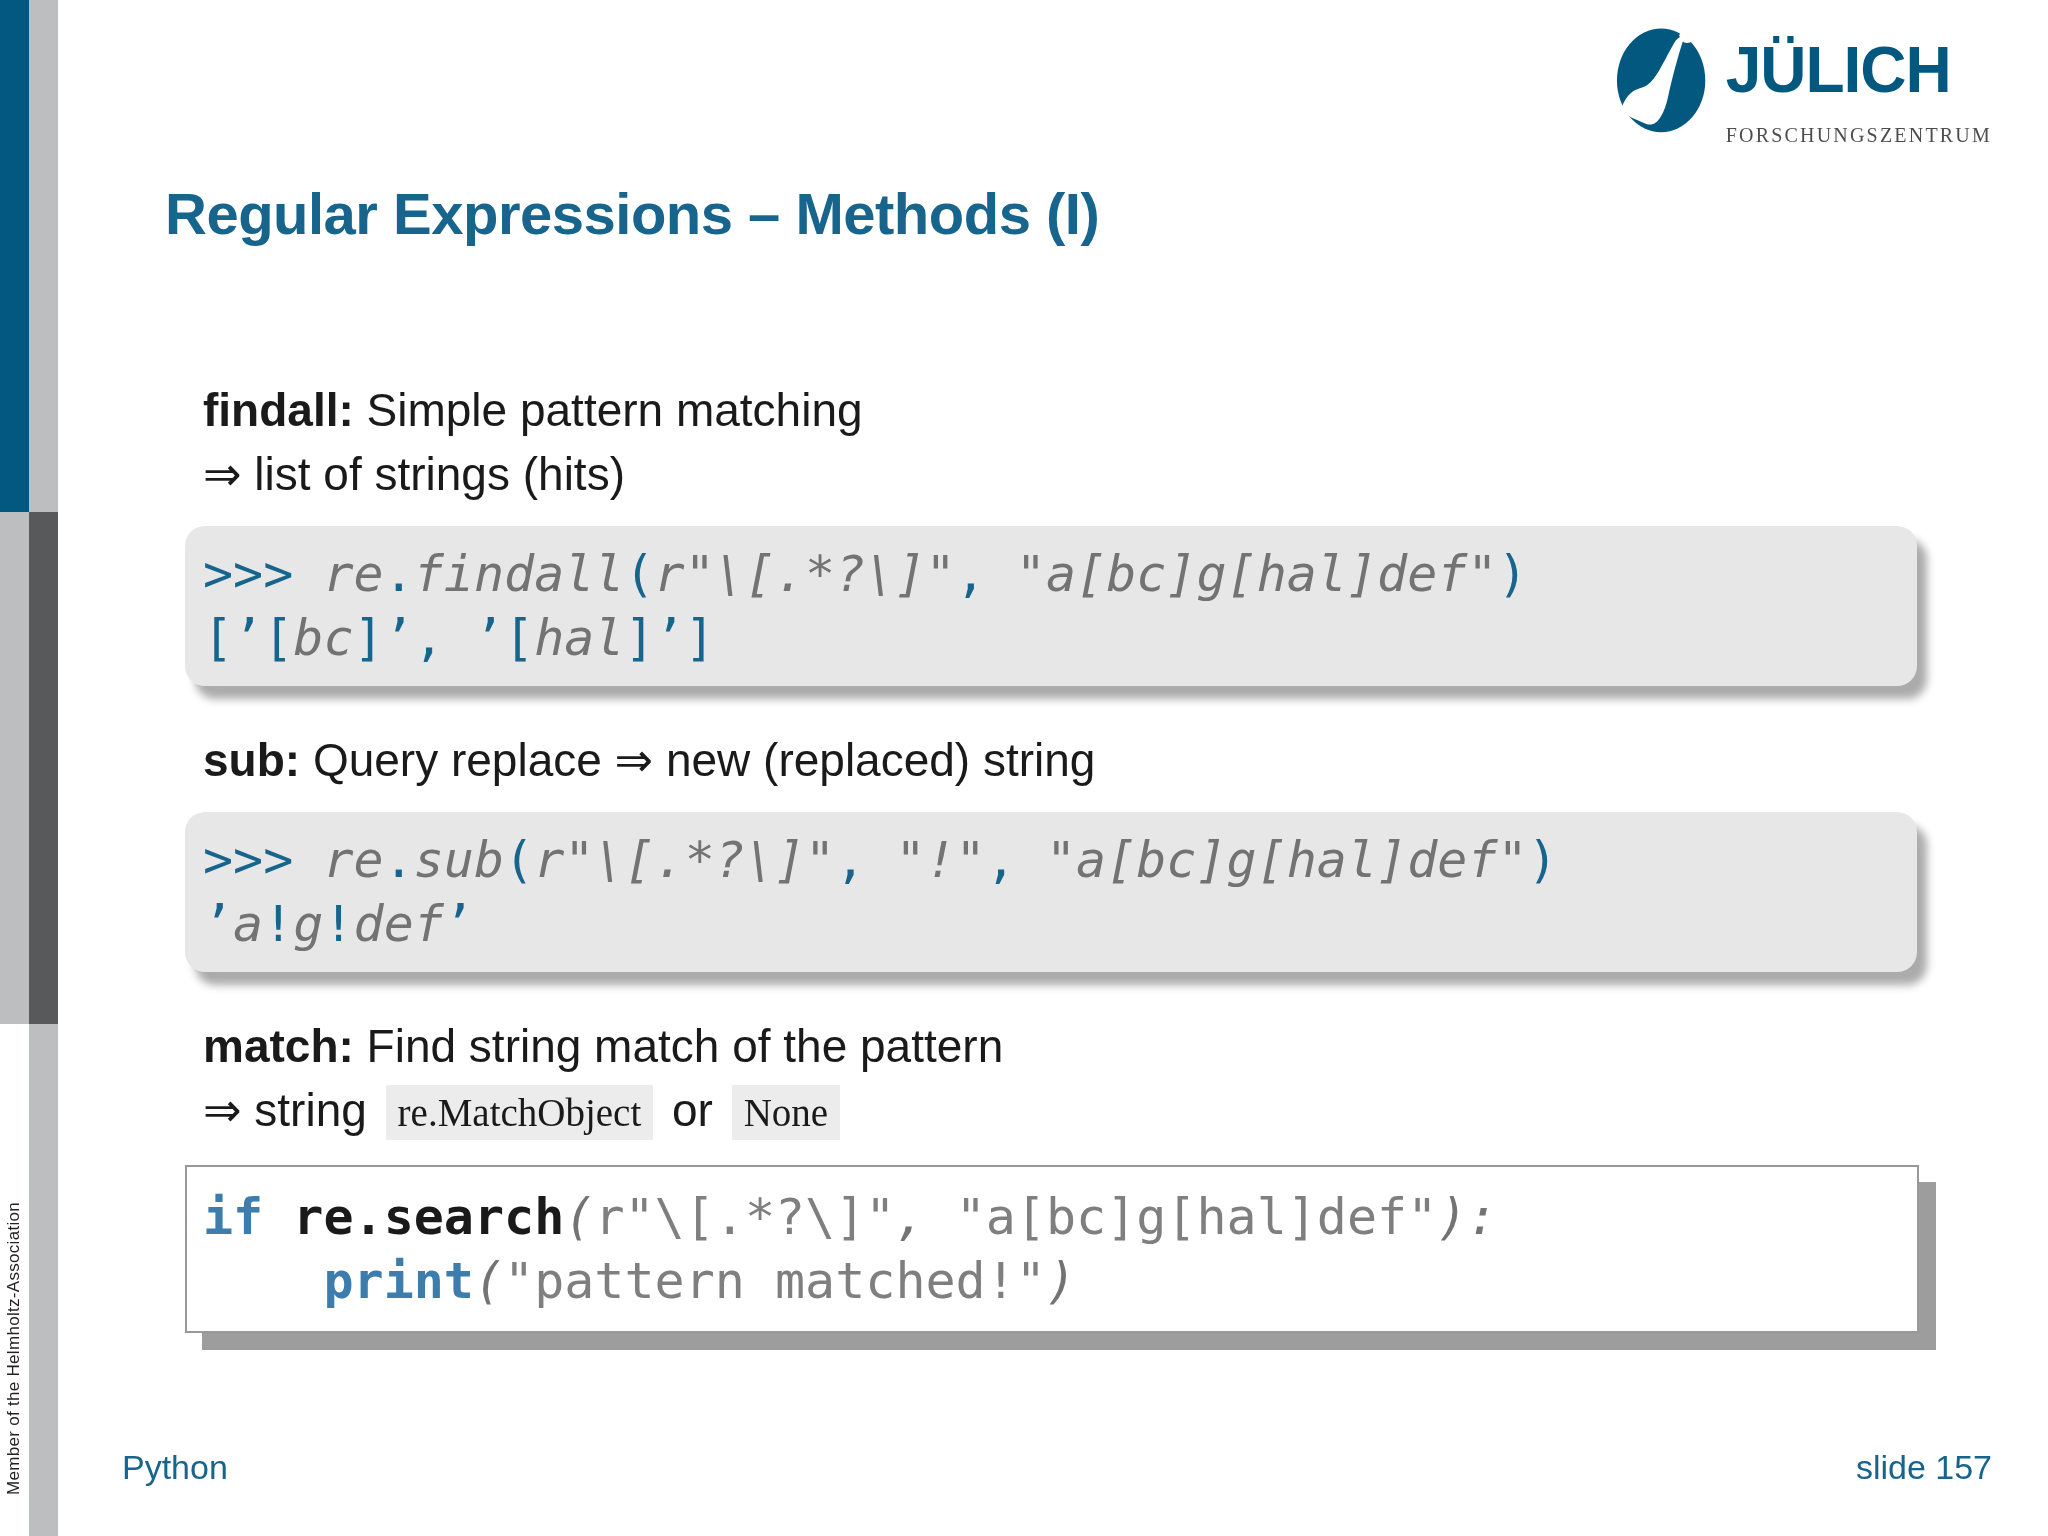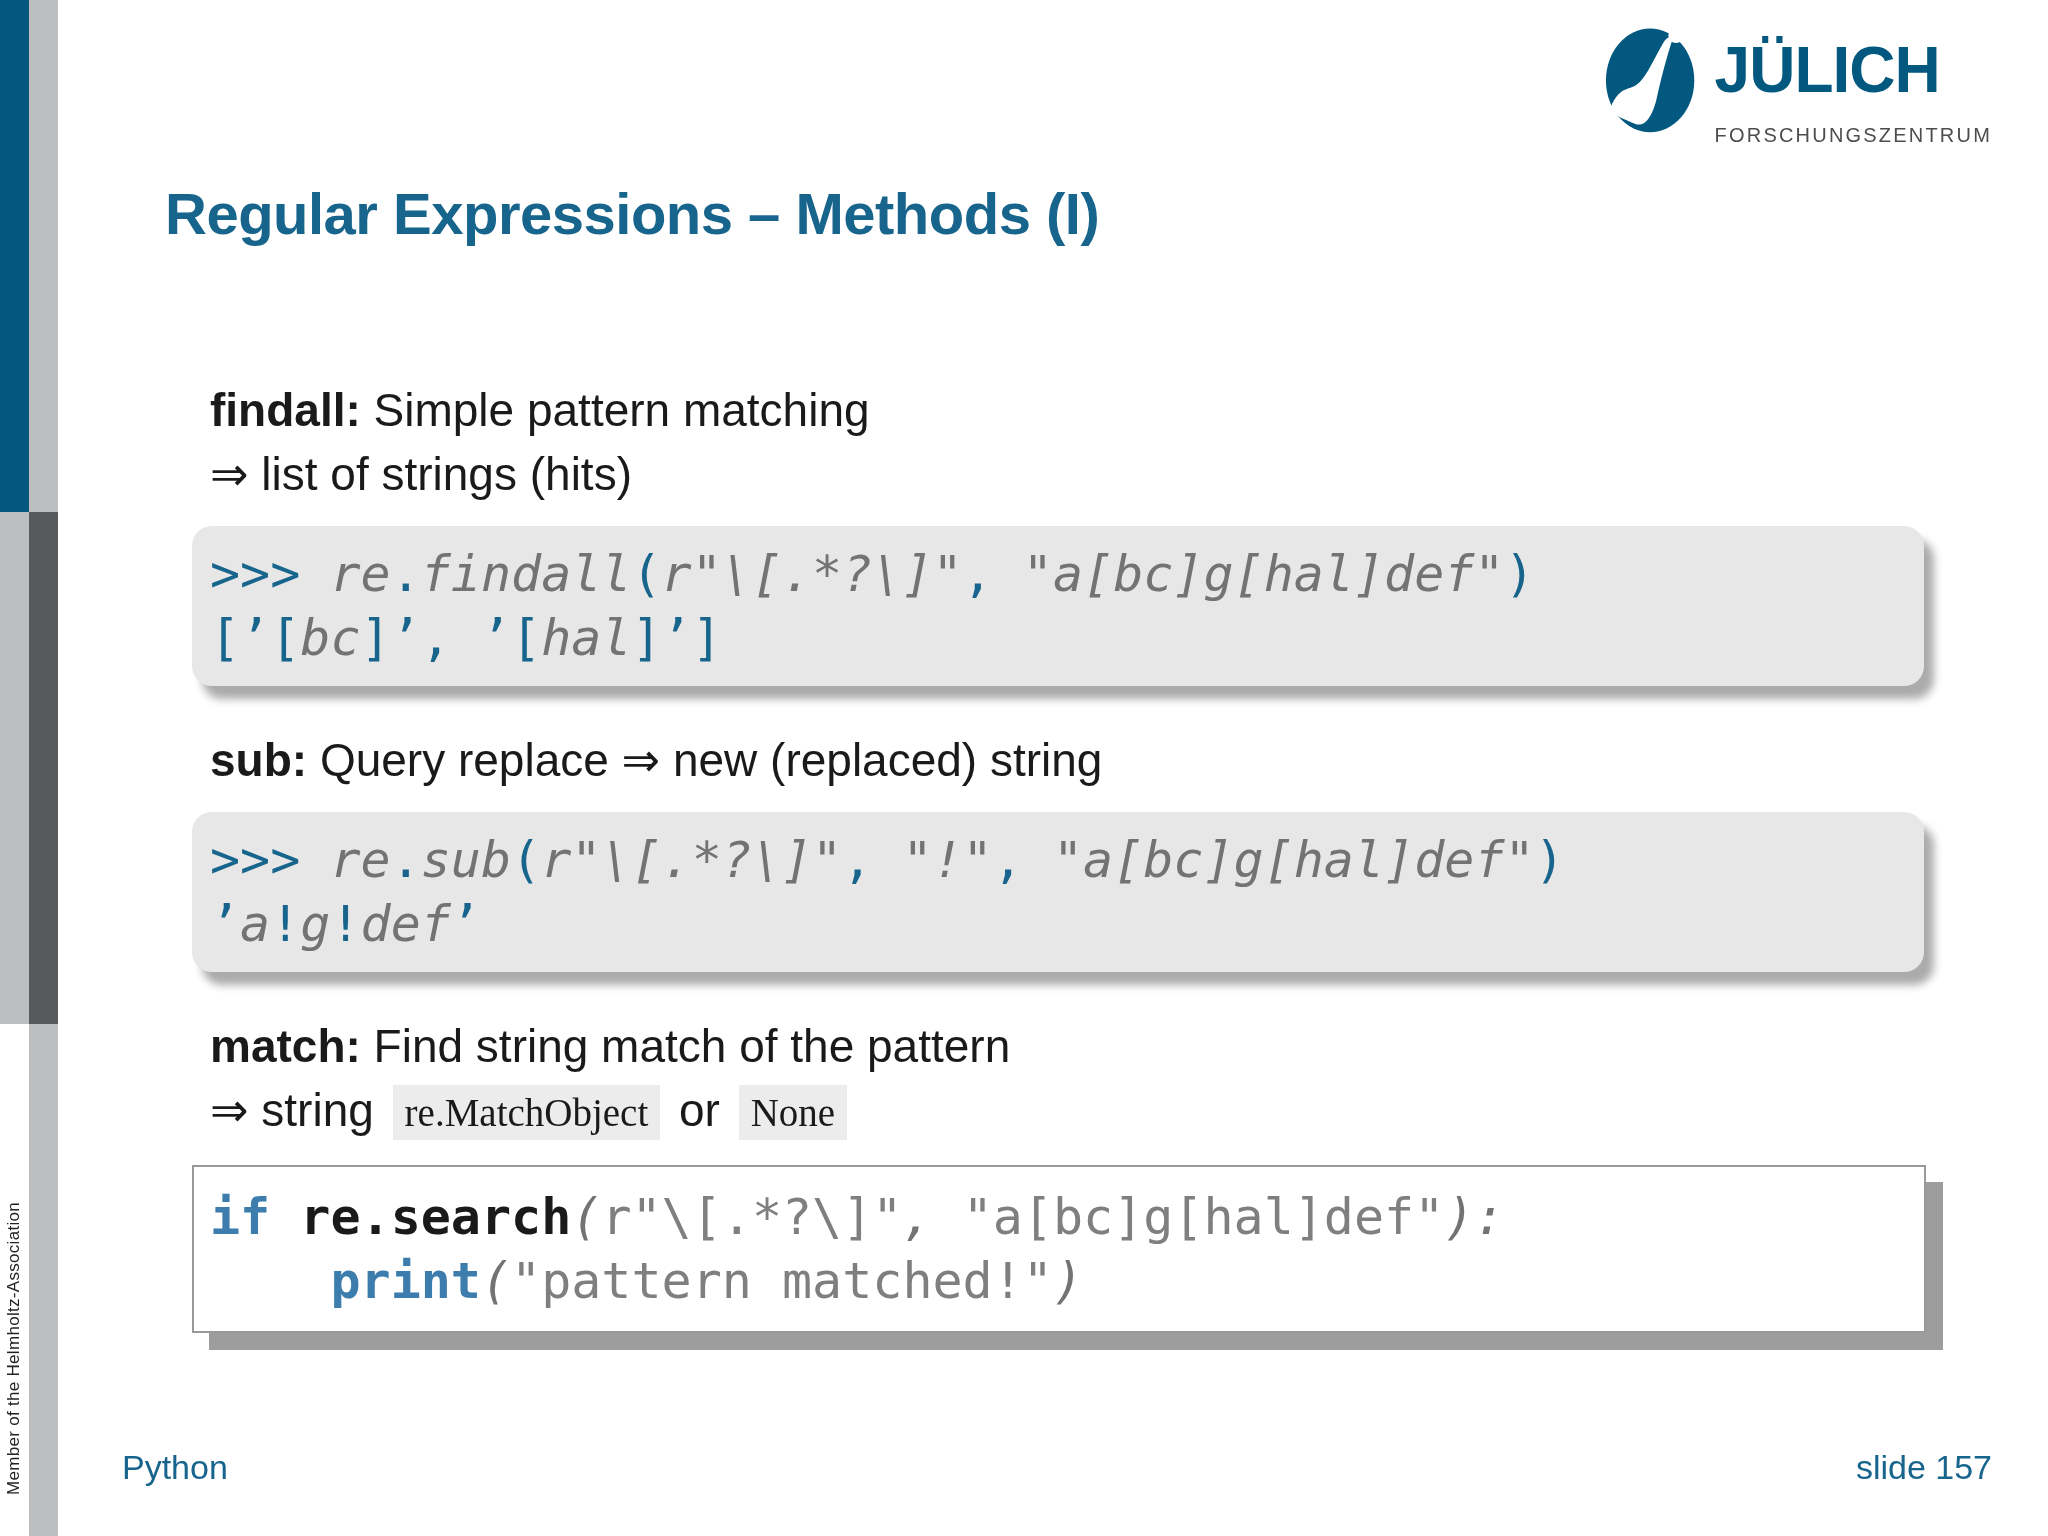--- a/index.html
+++ b/index.html
@@ -24,30 +24,30 @@
   }
   
   .logo{position:absolute;top:24px;right:56px;display:flex;align-items:flex-start;gap:14px;}
   .logo-mark{width:96px;height:110px;}
   .logo-textcol{display:flex;flex-direction:column;align-items:flex-start;padding-top:14px;gap:16px;}
   .logo-name{
     font-size:64px;font-weight:bold;color:var(--brand-teal,#02587e);
     letter-spacing:-1px;line-height:64px;
   }
   .logo-sub{
-    font-size:20px;color:#4d4d4d;letter-spacing:2.2px;margin-top:6px;white-space:nowrap;
+    font-size:20px;color:#4d4d4d;letter-spacing:2.2px;margin-top:6px;white-space:nowrap;font-family:Liberation Serif, serif;
   }
   
   .title{
     position:absolute;left:165px;top:180px;
     font-size:58px;font-weight:bold;color:var(--accent,#17648c);
     letter-spacing:-.5px;
   }
   
-  .content{position:absolute;left:192px;top:378px;width:1760px;}
+  .content{position:absolute;left:185px;top:378px;width:1760px;}
   .heading{margin:0 0 20px 18px;font-size:46px;line-height:64px;color:#1a1a1a;}
   .h-strong{font-weight:bold;}
   .h-plain{font-weight:normal;}
   .h-icode{
     font-family:Liberation Serif, serif;
     font-size:39px;background:#ececec;padding:6px 12px;margin:0 6px;
   }
   .codebox{
     width:1714px;margin:0 0 42px 0;
     font-family:"DejaVu Sans Mono","Liberation Mono",monospace;

